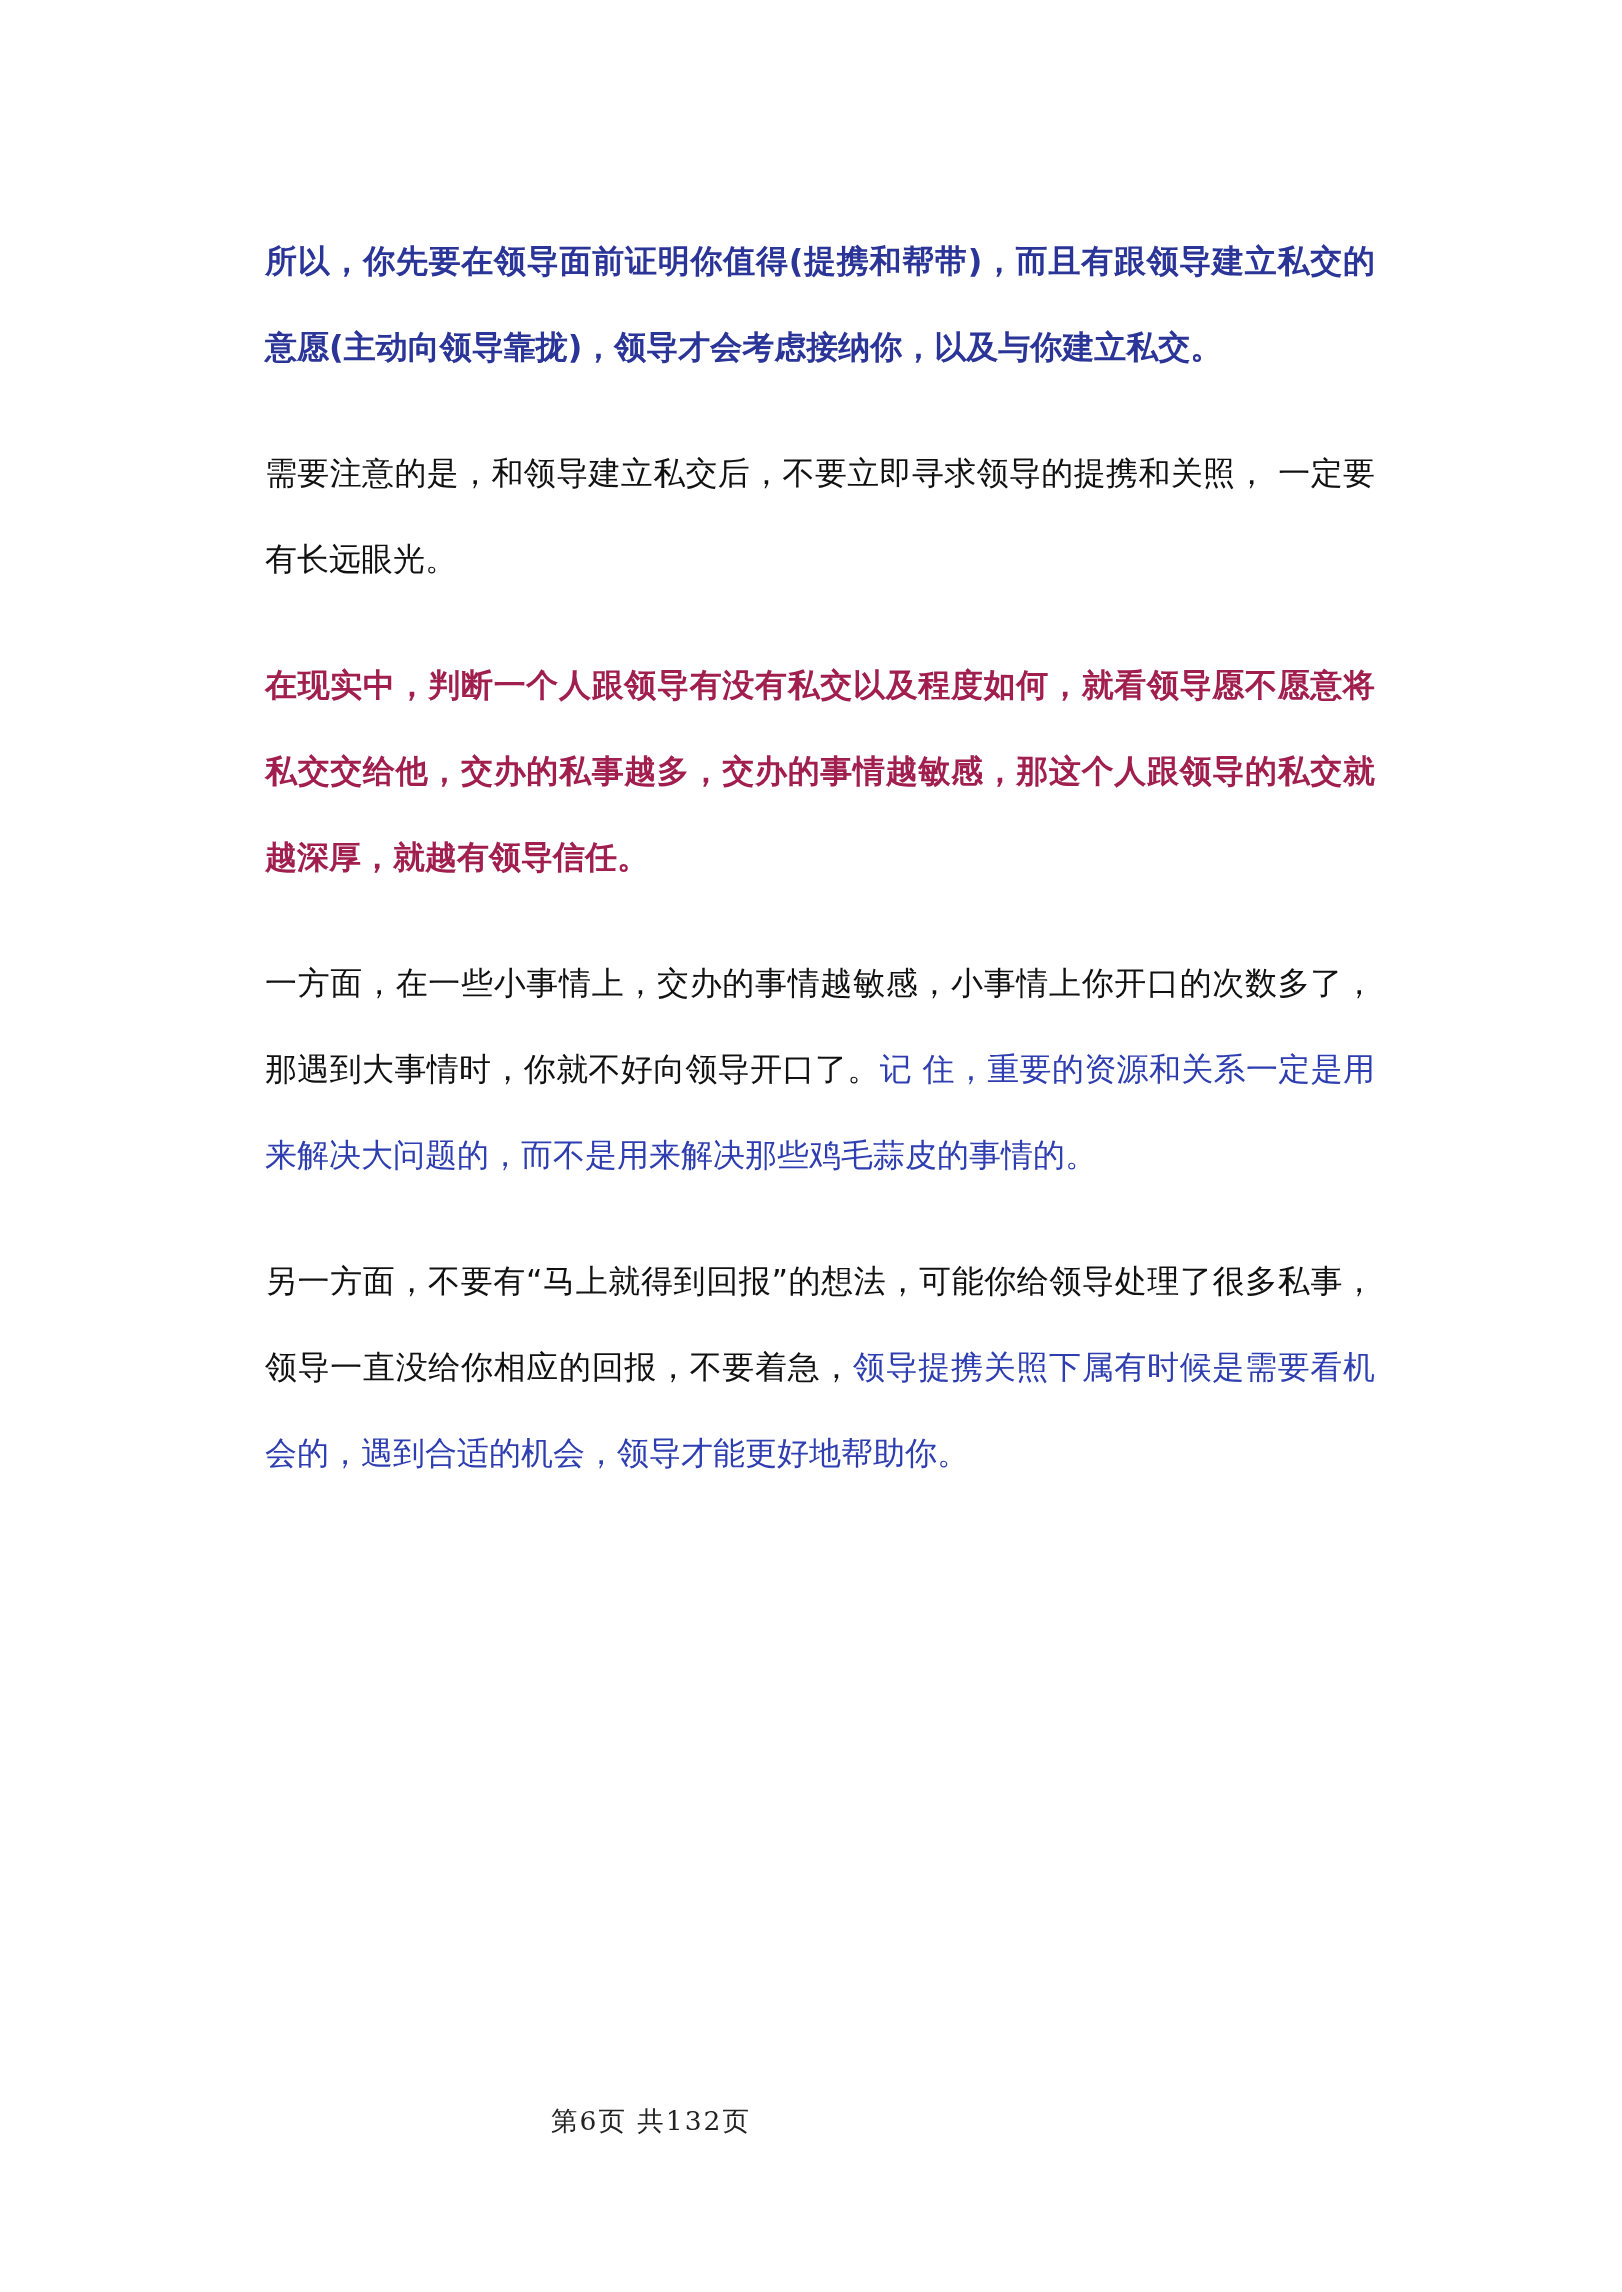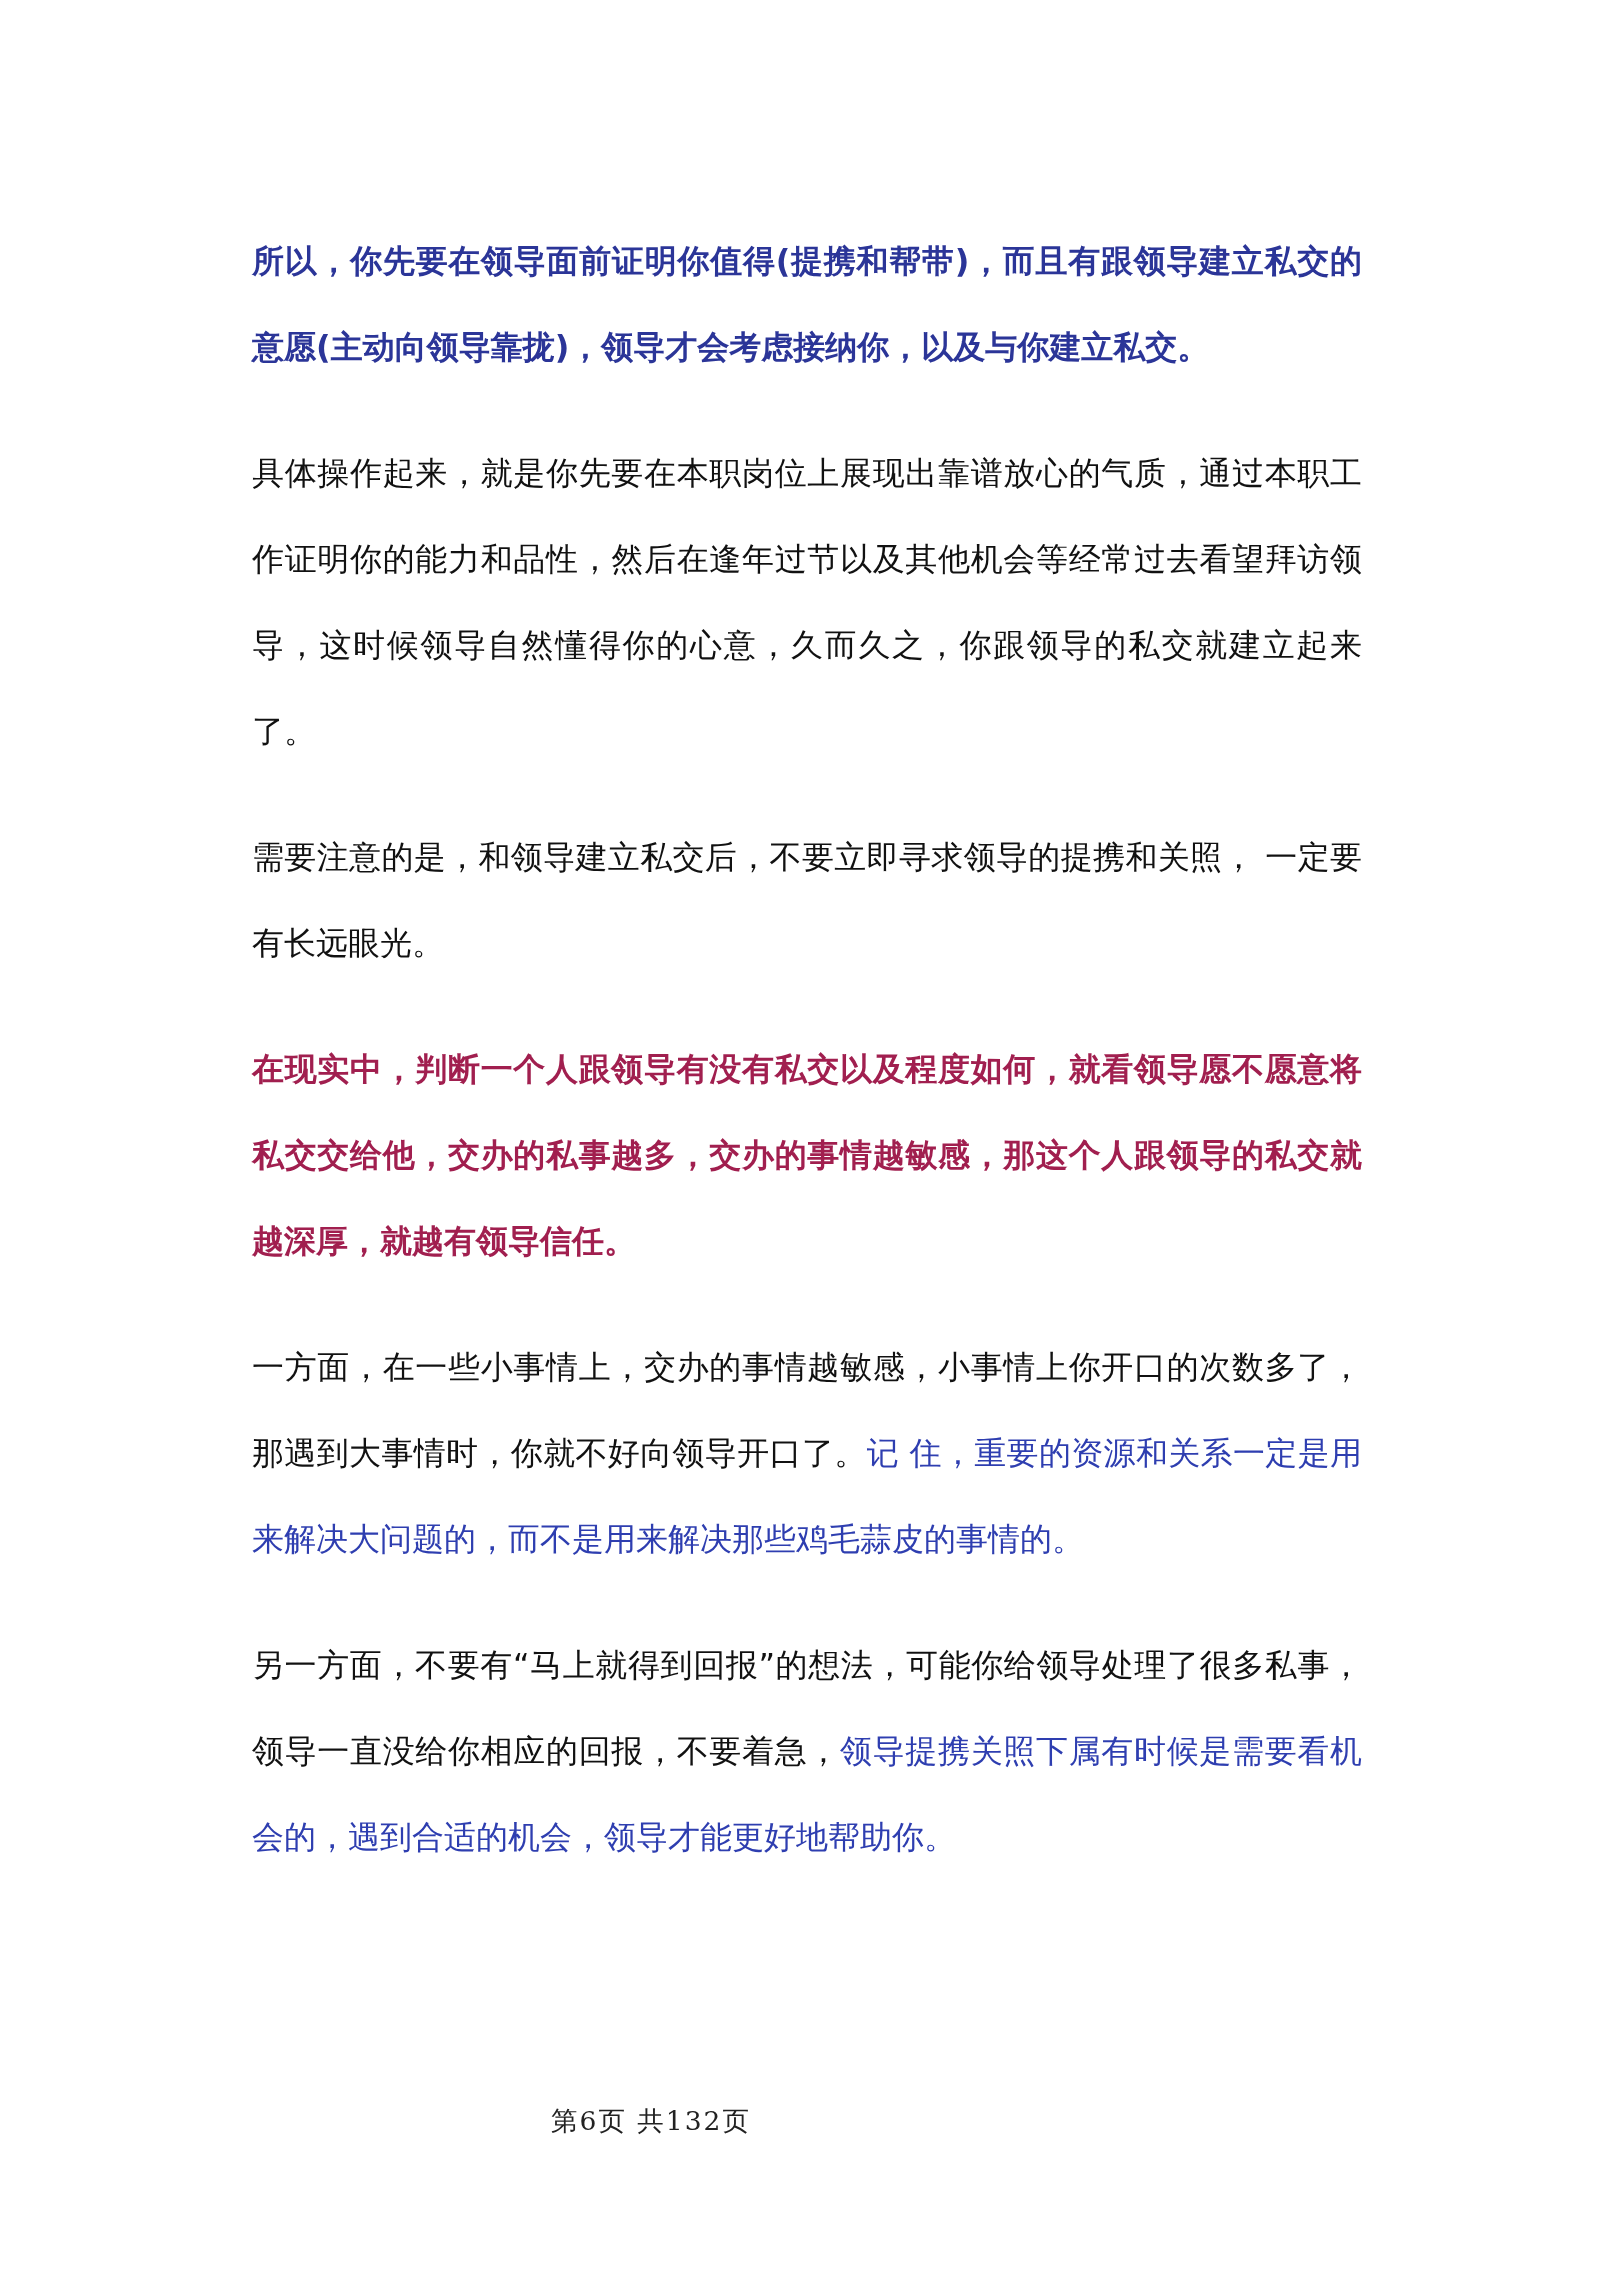--- a/index.html
+++ b/index.html
@@ -1,18 +1,18 @@
 <!DOCTYPE html>
 <html><head>
 <meta charset="utf-8">
 <style>
   html, body { margin: 0; padding: 0; background: #ffffff; }
   body { width: 1622px; height: 2293px; position: relative; overflow: hidden; }
   .page {
-    position: absolute; left: 252px; top: 218px; width: 1110px;
+    position: absolute; left: 265px; top: 218px; width: 1110px;
     font-family: "DejaVu Sans", "Liberation Sans", sans-serif;
     font-size: 32px; line-height: 86px; color: #111111;
     text-align: justify;
   }
   .para { margin: 0 0 40px 0; }
   .bold-blue { color: #2b3598; font-weight: bold; }
   .bold-crimson { color: #a11f4f; font-weight: bold; }
   .blue { color: #2e3eb0; }
   .footer {
     position: absolute; left: 0; width: 1302px; top: 2103px; text-align: center;
@@ -21,23 +21,20 @@
   }
 </style>
 </head>
 <body>
 
 <div class="page">
   <p class="para">
     <span class="bold-blue">所以，你先要在领导面前证明你值得(提携和帮带)，而且有跟领导建立私交的意愿(主动向领导靠拢)，领导才会考虑接纳你，以及与你建立私交。</span>
   </p>
   <p class="para">
-    <span>具体操作起来，就是你先要在本职岗位上展现出靠谱放心的气质，通过本职工作证明你的能力和品性，然后在逢年过节以及其他机会等经常过去看望拜访领导，这时候领导自然懂得你的心意，久而久之，你跟领导的私交就建立起来了。</span>
-  </p>
-  <p class="para">
     <span>需要注意的是，和领导建立私交后，不要立即寻求领导的提携和关照， 一定要有长远眼光。</span>
   </p>
   <p class="para">
     <span class="bold-crimson">在现实中，判断一个人跟领导有没有私交以及程度如何，就看领导愿不愿意将私交交给他，交办的私事越多，交办的事情越敏感，那这个人跟领导的私交就越深厚，就越有领导信任。</span>
   </p>
   <p class="para">
     <span>一方面，在一些小事情上，交办的事情越敏感，小事情上你开口的次数多了，那遇到大事情时，你就不好向领导开口了。</span><span class="blue">记 住，重要的资源和关系一定是用来解决大问题的，而不是用来解决那些鸡毛蒜皮的事情的。</span>
   </p>
   <p class="para">
     <span>另一方面，不要有“马上就得到回报”的想法，可能你给领导处理了很多私事，领导一直没给你相应的回报，不要着急，</span><span class="blue">领导提携关照下属有时候是需要看机会的，遇到合适的机会，领导才能更好地帮助你。</span>

